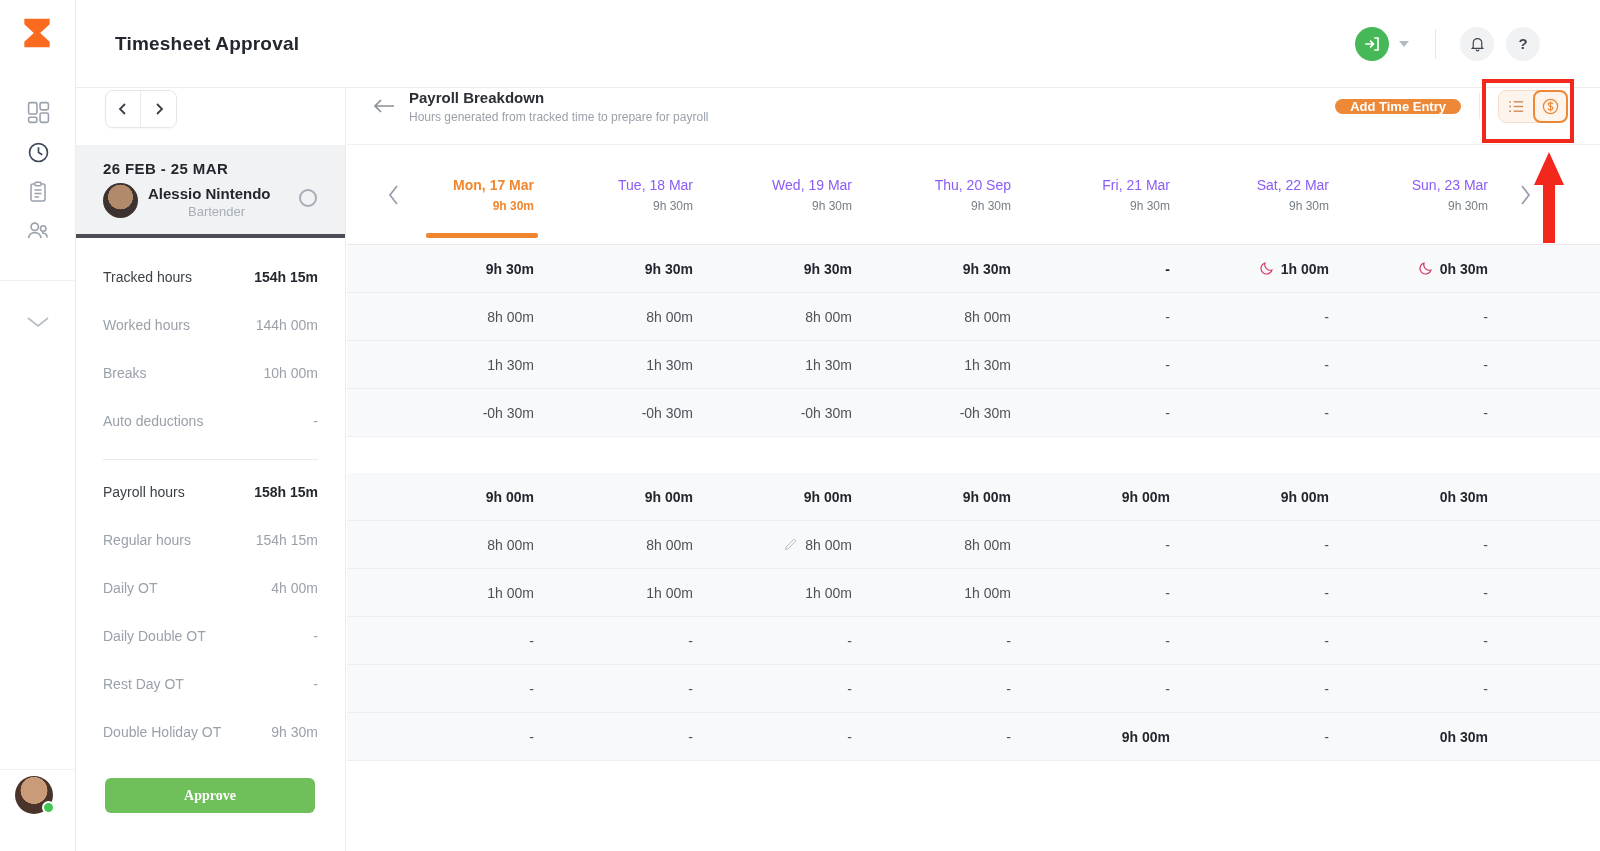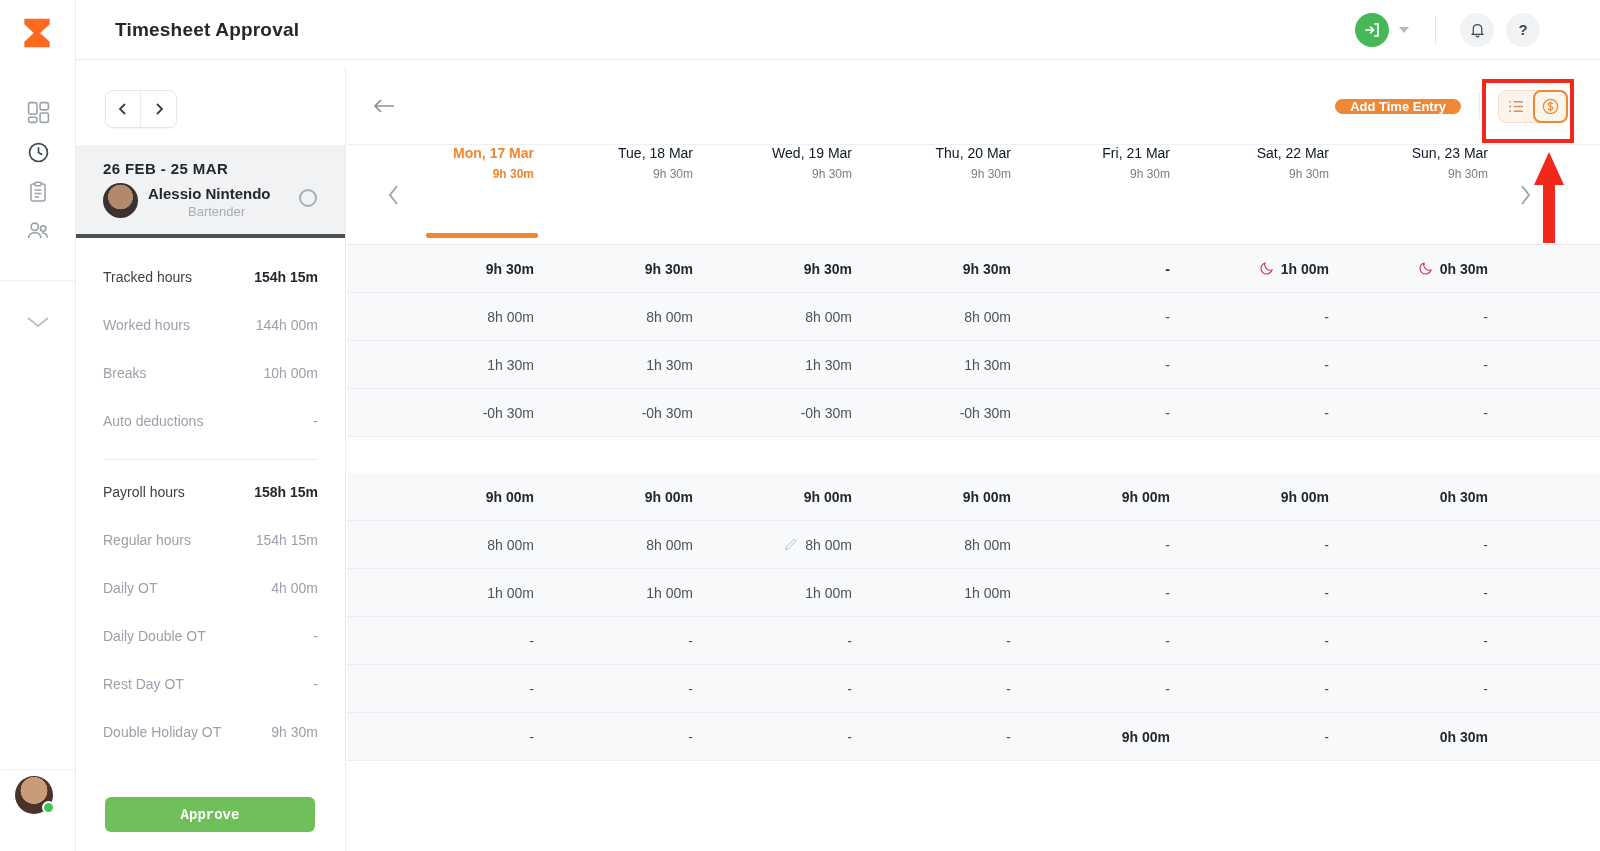--- a/index.html
+++ b/index.html
@@ -14,21 +14,21 @@
   .rail .logo { position:absolute; left:18px; top:14px; width:38px; height:38px; }
   .rail-icon { position:absolute; left:20px; width:36px; height:34px; display:flex;
                align-items:center; justify-content:center; cursor:pointer; }
   .rail-div { position:absolute; left:0; top:280px; width:76px; height:1px; background:#eef0f2; }
   .rail-div2 { position:absolute; left:0; top:769px; width:76px; height:1px; background:#eef0f2; }
   .rail-avatar { position:absolute; left:15px; top:776px; width:38px; height:38px; border-radius:50%;
                  background: radial-gradient(circle at 50% 38%, #c99b79 0 44%, #4a3328 45% 100%); }
   .rail-avatar .dot { position:absolute; right:-2px; bottom:0px; width:13px; height:13px;
                       border-radius:50%; background:#43c553; border:2px solid #fff; }
   
-  .topbar { position:absolute; left:76px; top:0; right:0; height:60px; background:#fff;
+  .topbar { position:absolute; left:76px; top:0; right:0; height:88px; background:#fff;
             border-bottom:1px solid #ececef; display:flex; align-items:center; z-index:4;gap:25px; }
   .topbar h1 { font-size:19px; font-weight:bold; color:#23272e; margin-left:39px; letter-spacing:.2px; }
   .topbar .right { margin-left:auto; display:flex; align-items:center; padding-right:60px; gap:12px; }
   .circle-btn { width:34px; height:34px; border-radius:50%; display:flex; align-items:center;
                 justify-content:center; cursor:pointer; }
   .circle-btn.green { background:#47b857; }
   .circle-btn.gray  { background:#f1f2f4; color:#3f4650; font-size:15px; font-weight:bold; }
   .top-caret { margin-left:-4px; cursor:pointer; }
   .top-sep { width:1px; height:30px; background:#e4e6ea; margin:0 12px; }
   
@@ -51,43 +51,43 @@
   .person-card .active-bar { position:absolute; left:0; bottom:0; width:100%; height:4px; background:#4b4e55; }
   .summary { position:absolute; left:27px; right:27px; top:185px; }
   .sum-row { height:48px; display:flex; align-items:center; justify-content:space-between; font-size:14px; }
   .sum-row .lbl { color:#9aa1ab; }
   .sum-row .val { color:#9aa1ab; }
   .sum-row.em .lbl { color:#3c4147; }
   .sum-row.em .val { color:#23272e; font-weight:bold; }
   .sum-div { height:1px; background:#e9ebee; margin:14px 0 8px 0; }
   .approve { position:absolute; left:29px; right:30px; top:710px; height:35px; border:none;
              border-radius:6px; background:#6fbf5b; color:#fff; font-size:14px; font-weight:bold;
-             font-family:Liberation Mono, monospace; cursor:pointer;margin-top:19px; }
+             font-family:Liberation Serif, serif; cursor:pointer; }
   
   .content { position:absolute; left:347px; top:68px; right:0; bottom:0; background:#fff; }
   .main-header { position:relative; height:77px; border-bottom:1px solid #eef0f2;
                  display:flex; align-items:center; }
   .back { margin-left:26px; cursor:pointer; display:flex; }
   .mh-titles { margin-left:14px; }
   .mh-titles .t { font-size:15px; font-weight:bold; color:#2a2e35; }
   .mh-titles .s { font-size:12px; color:#9aa1ab; margin-top:4px; }
   .mh-right { margin-left:auto; display:flex; align-items:center; }
   .add-btn { height:15px; padding:0 15px; background:#ed8936; color:#fff; border:none; border-radius:8px;
              font-size:13px; font-weight:bold; font-family:"Liberation Sans",sans-serif; cursor:pointer; }
   .mh-sep { width:1px; height:26px; background:#e7e9ec; margin:0 18px; }
   .view-toggle { display:flex; border:1px solid #f5ddc9; border-radius:8px; background:#fdf4ec;
                  margin-right:32px; height:33px; }
   .seg { width:35px; display:flex; align-items:center; justify-content:center; cursor:pointer; }
   .seg.sel { border:2px solid #ed8936; border-radius:8px; margin:-1px; background:#fdf4ec; }
   
   .day-header { position:relative; height:100px; border-bottom:1px solid #e6e8eb; background:#fff; }
   .day-cols { display:grid; grid-template-columns:repeat(7,159px); margin-left:54px; height:100%; }
-  .day { position:relative; display:flex; flex-direction:column; 
+  .day { position:relative; display:flex; flex-direction:column; justify-content:center;
          align-items:flex-end; padding-right:26px; cursor:pointer; }
-  .day .dl { font-size:14px; color:#0f172a; }
+  .day .dl { font-size:14px; color:#8b5cf6; }
   .day .dh { font-size:12px; color:#777d86; margin-top:6px; }
   .day.active .dl, .day.active .dh { color:#f0872e; }
   .day.active .dl { font-weight:bold; }
   .day.active .dh { font-weight:bold; }
   .day .bar { position:absolute; right:22px; bottom:6px; width:112px; height:5px;
               background:#f0872e; border-radius:2px; }
   .dh-chev { position:absolute; top:50px; transform:translateY(-50%); cursor:pointer; display:flex; }
   .dh-chev.l { left:40px; } .dh-chev.r { left:1172px; }
   
   .trow { height:48px; background:#f8f9fb; border-bottom:1px solid #eceef1; }
@@ -251,20 +251,24 @@
   <button class="approve">Approve</button>
 </aside>
 
 <main class="content">
   <div class="main-header">
     <span class="back">
       <svg width="22" height="14" viewBox="0 0 22 14" fill="none" stroke="#899097" stroke-width="1.7">
         <path d="M8 1 2 7l6 6M2 7h19"></path>
       </svg>
     </span>
+    <div class="mh-titles">
+      <div class="t">Payroll Breakdown</div>
+      <div class="s">Hours generated from tracked time to prepare for payroll</div>
+    </div>
     <div class="mh-right">
       <button class="add-btn">Add Time Entry</button>
       <div class="mh-sep"></div>
       <div class="view-toggle">
         <div class="seg">
           <svg width="17" height="15" viewBox="0 0 18 16" fill="none" stroke="#cf8a5c" stroke-width="1.5">
             <circle cx="2.2" cy="3" r="1" fill="#cf8a5c" stroke="none"></circle>
               <path d="M6 3h10"></path>
             <circle cx="2.2" cy="8" r="1" fill="#cf8a5c" stroke="none"></circle>
               <path d="M6 8h10"></path>
@@ -296,21 +300,21 @@
         </div>
         <div class="day">
           <div class="dl">Tue, 18 Mar</div>
           <div class="dh">9h 30m</div>
         </div>
         <div class="day">
           <div class="dl">Wed, 19 Mar</div>
           <div class="dh">9h 30m</div>
         </div>
         <div class="day">
-          <div class="dl">Thu, 20 Mar</div>
+          <div class="dl">Thu, 20 Sep</div>
           <div class="dh">9h 30m</div>
         </div>
         <div class="day">
           <div class="dl">Fri, 21 Mar</div>
           <div class="dh">9h 30m</div>
         </div>
         <div class="day">
           <div class="dl">Sat, 22 Mar</div>
           <div class="dh">9h 30m</div>
         </div>

